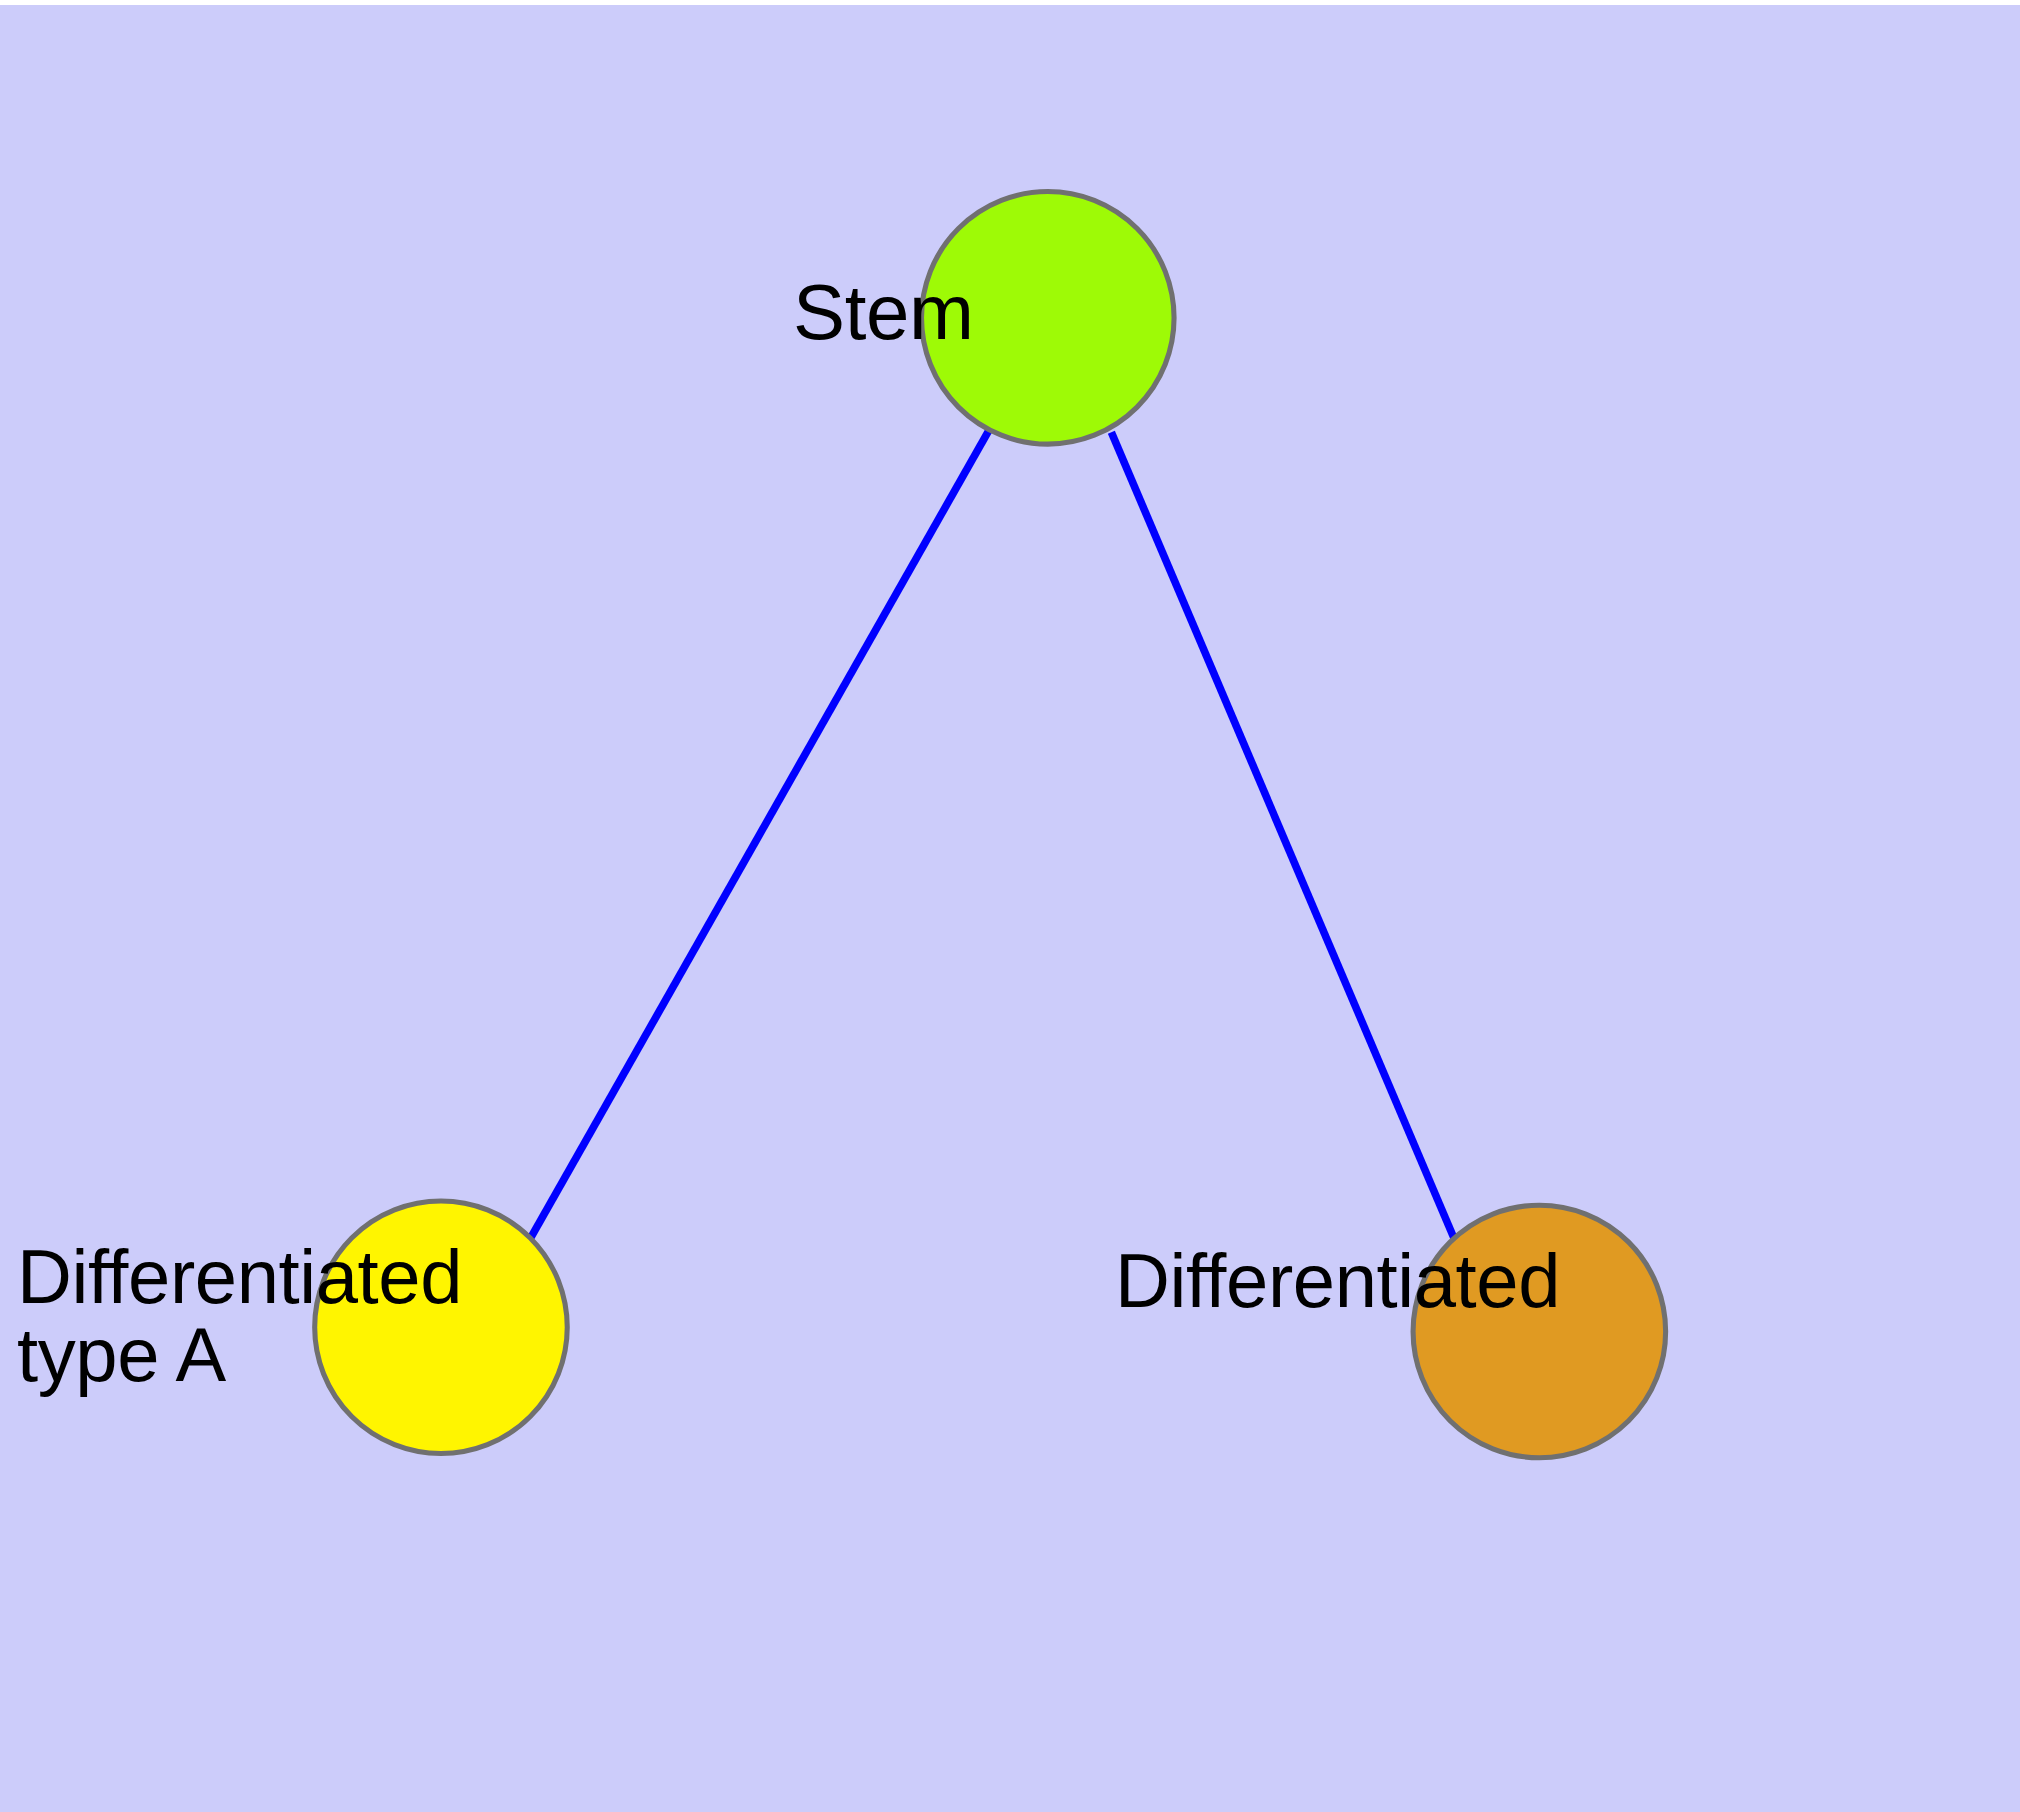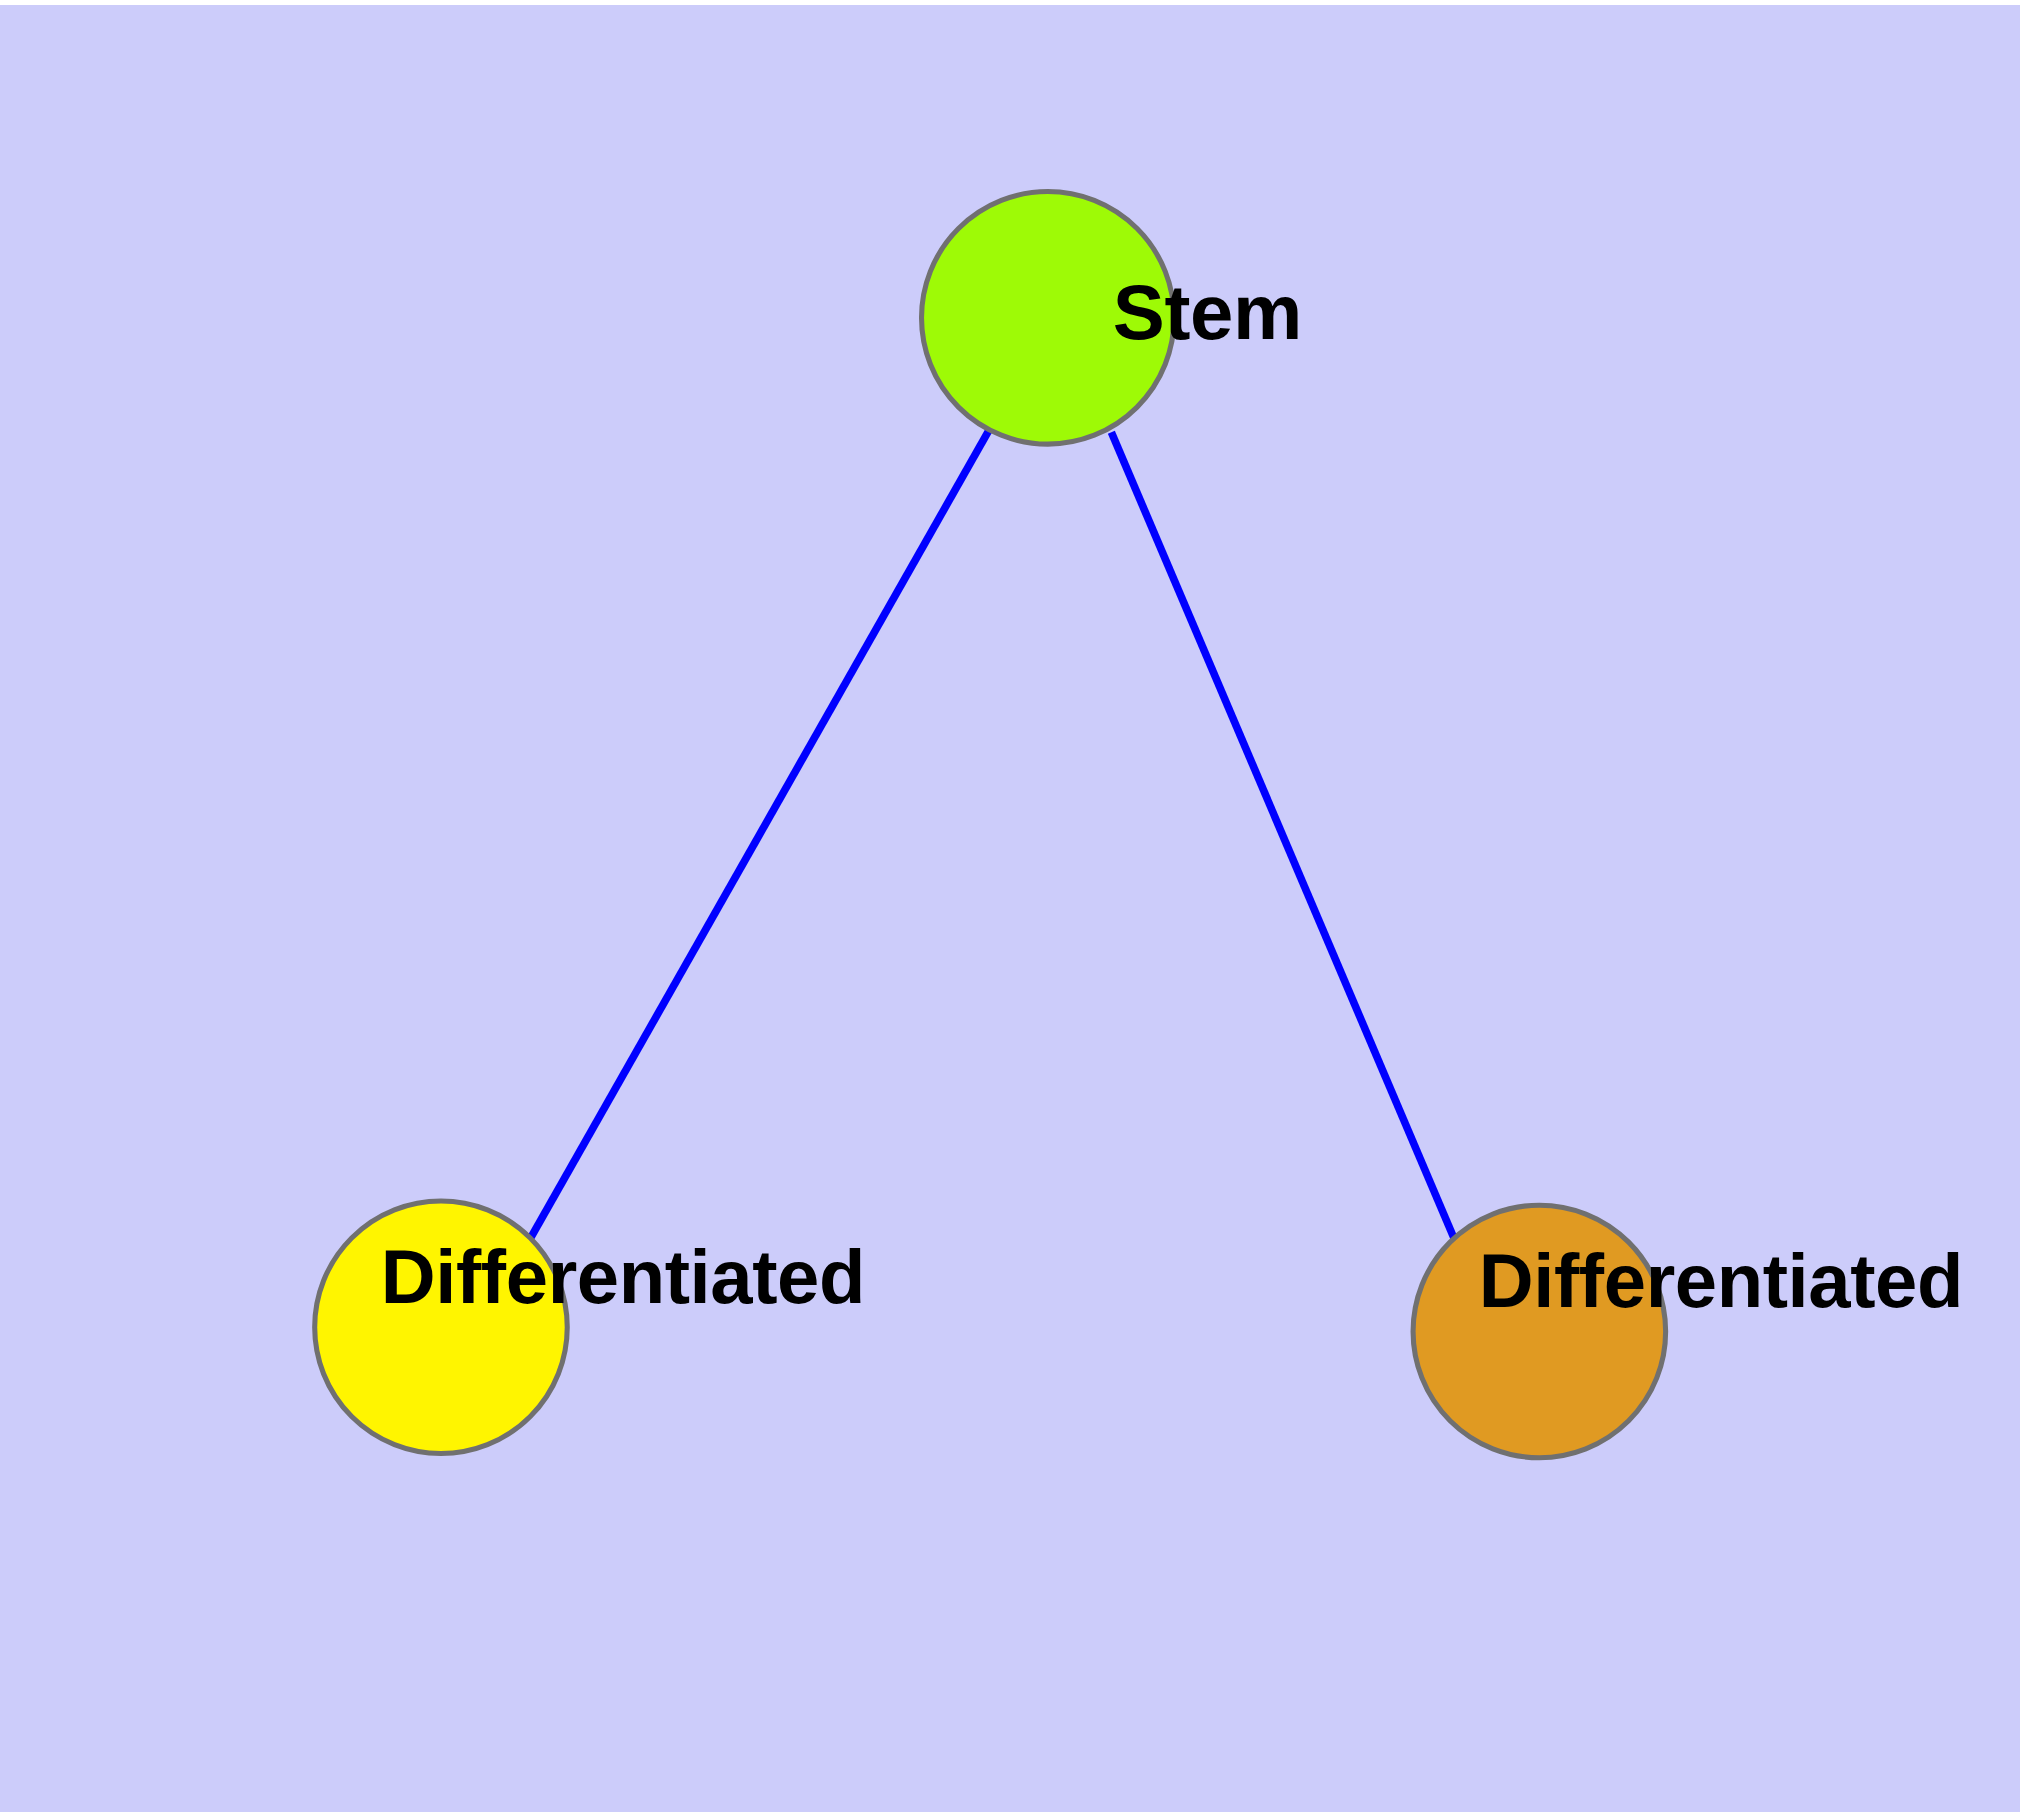--- a/index.html
+++ b/index.html
@@ -25,22 +25,22 @@
   }
   #graph-svg {
     position: absolute;
     left: 0;
     top: 0;
     width: 2021px;
     height: 1812px;
   }
   .node-label {
     position: absolute;
-    text-align: right;
-    font-weight: bold;
+    text-align: left;
+    font-weight: normal;
     color: #000000;
     line-height: 1.02;
     white-space: pre;
     letter-spacing: -0.4px;
     pointer-events: none;
   }
   #label-stem {
     font-size: 78px;
     width: 509px;
     left: 793px;
@@ -73,18 +73,18 @@
     </g>
     <g>
       <circle id="node-diff-a" cx="520" cy="1566" r="149" fill="#fff500" stroke="#707070" stroke-width="6"></circle>
       <circle id="node-diff-b" cx="1816" cy="1571" r="149" fill="#e09a22" stroke="#707070" stroke-width="6"></circle>
       <circle id="node-stem" cx="1236" cy="375" r="149" fill="#9efa06" stroke="#707070" stroke-width="6"></circle>
     </g>
   </svg>
 
   <div class="node-label" id="label-stem"><span>Stem</span></div>
 
-  <div class="node-label" id="label-a"><span>Differentiated</span><br></div>
+  <div class="node-label" id="label-a"><span>Differentiated</span><br><span>type A</span></div>
 
   <div class="node-label" id="label-b"><span>Differentiated</span><br></div>
 
 </div>
 
 
 </body></html>

